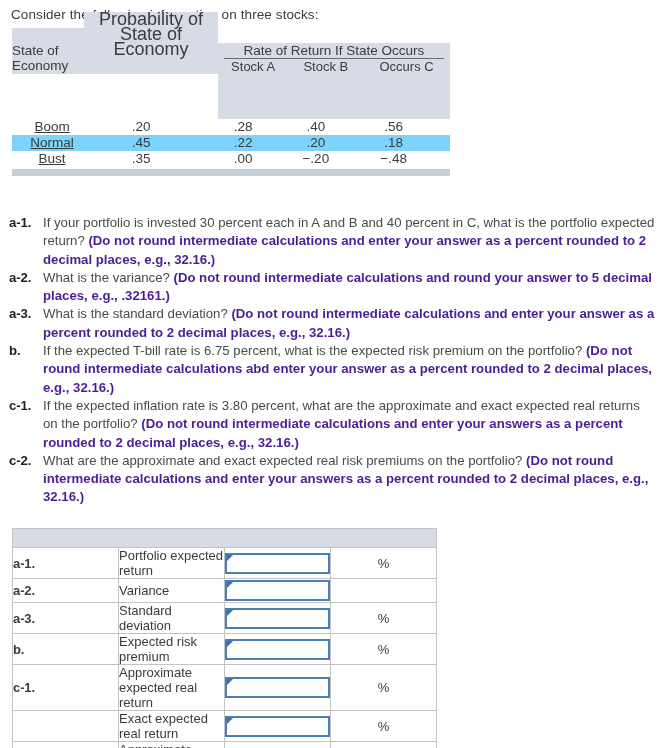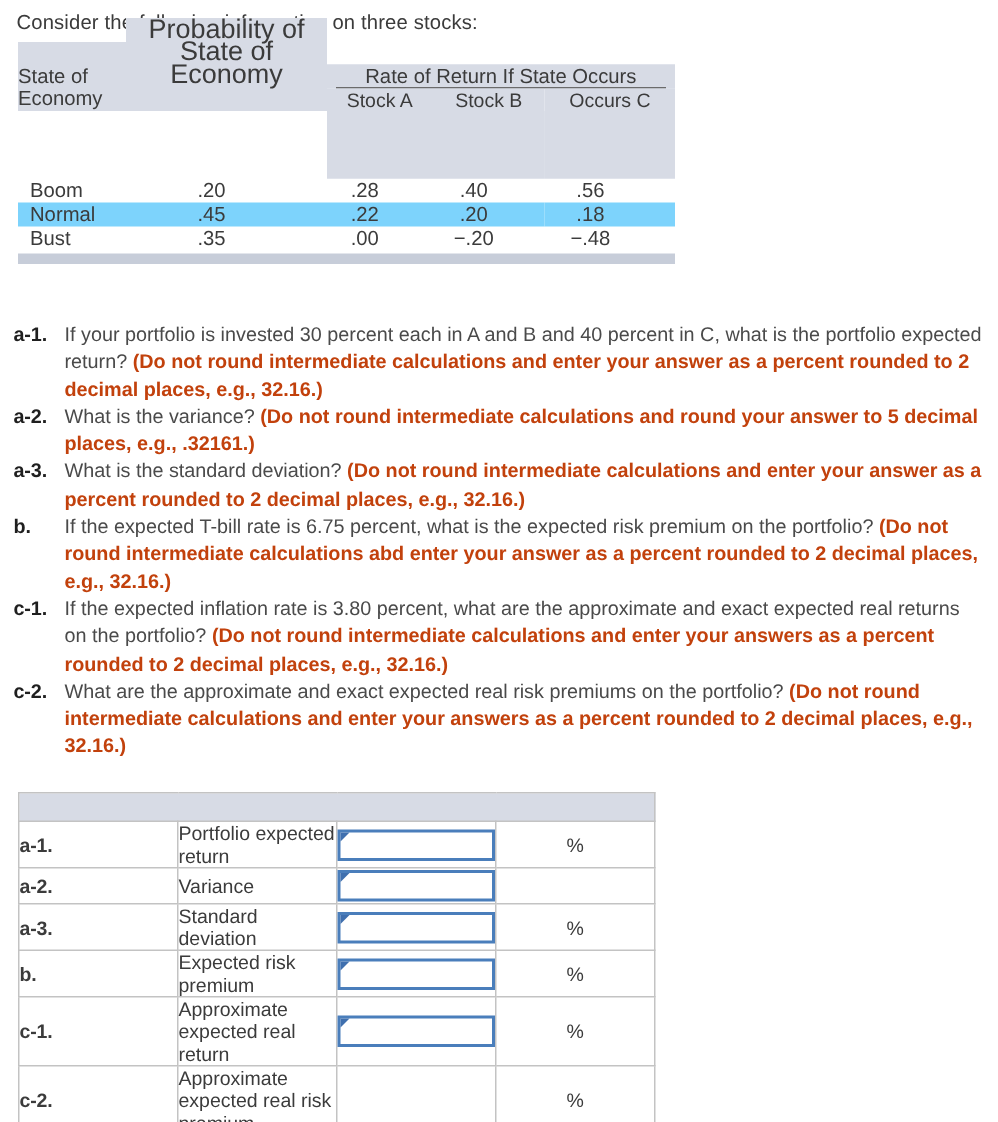--- a/index.html
+++ b/index.html
@@ -80,21 +80,21 @@
     line-height: 15px;
     white-space: nowrap;
     font-size: 18px;
     vertical-align: bottom;
   }
   .dt-body-row td {
     padding: 1px 8px 2px 8px;
     font-size: 13.5px;
     line-height: 16px;
   }
-  .dt-body-row td.lbl { text-align: left; padding-left: 8px; }
+  .dt-body-row td.lbl { text-align: center; padding-left: 8px; text-decoration: underline; }
   .dt-body-row td.num { text-align: center; padding-right: 20px; }
   .dt-body-row td.num-c { text-align: center; padding-right: 26px; }
   .dt-alt { background: #7dd3fc; }
   .dt-footer {
     height: 7px;
     background: #c7cdd9;
     width: 438px;
     margin-top: 2px;
   }
 
@@ -119,21 +119,21 @@
     line-height: 18.3px;
     letter-spacing: -0.1px;
   }
   .q-text {
     flex: 1 1 auto;
     color: #4a4a4a;
     font-size: 13.2px;
     line-height: 18.3px;
   }
   .q-text .em {
-    color: #c2410c;
+    color: #4c1d95;
     font-weight: bold;
   }
 
   
   .ans-wrap {
     position: absolute;
     left: 12px;
     top: 528px;
     width: 425px;
   }
@@ -372,20 +372,31 @@
         <td class="ans-desc">Approximate expected real return</td>
         <td class="ans-input">
           <div class="inputbox">
             <span class="flag"></span>
             <input type="text" value="" style="">
           </div>
         </td>
         <td class="ans-unit">%</td>
       </tr>
 
+      <tr>
+        <td class="ans-key"></td>
+        <td class="ans-desc">Exact expected real return</td>
+        <td class="ans-input">
+          <div class="inputbox">
+            <span class="flag"></span>
+            <input type="text" value="" style="">
+          </div>
+        </td>
+        <td class="ans-unit">%</td>
+      </tr>
 
       <tr>
         <td class="ans-key">c-2.</td>
         <td class="ans-desc">Approximate expected real risk premium</td>
         <td class="ans-input">
           
         </td>
         <td class="ans-unit">%</td>
       </tr>
 

